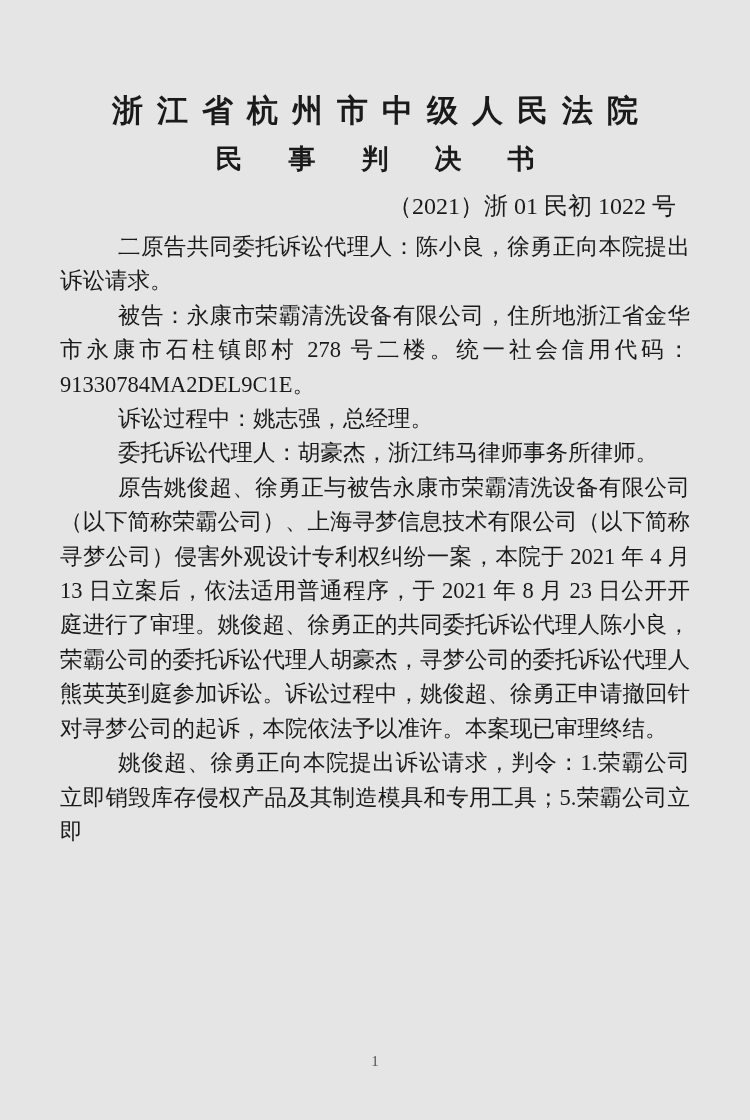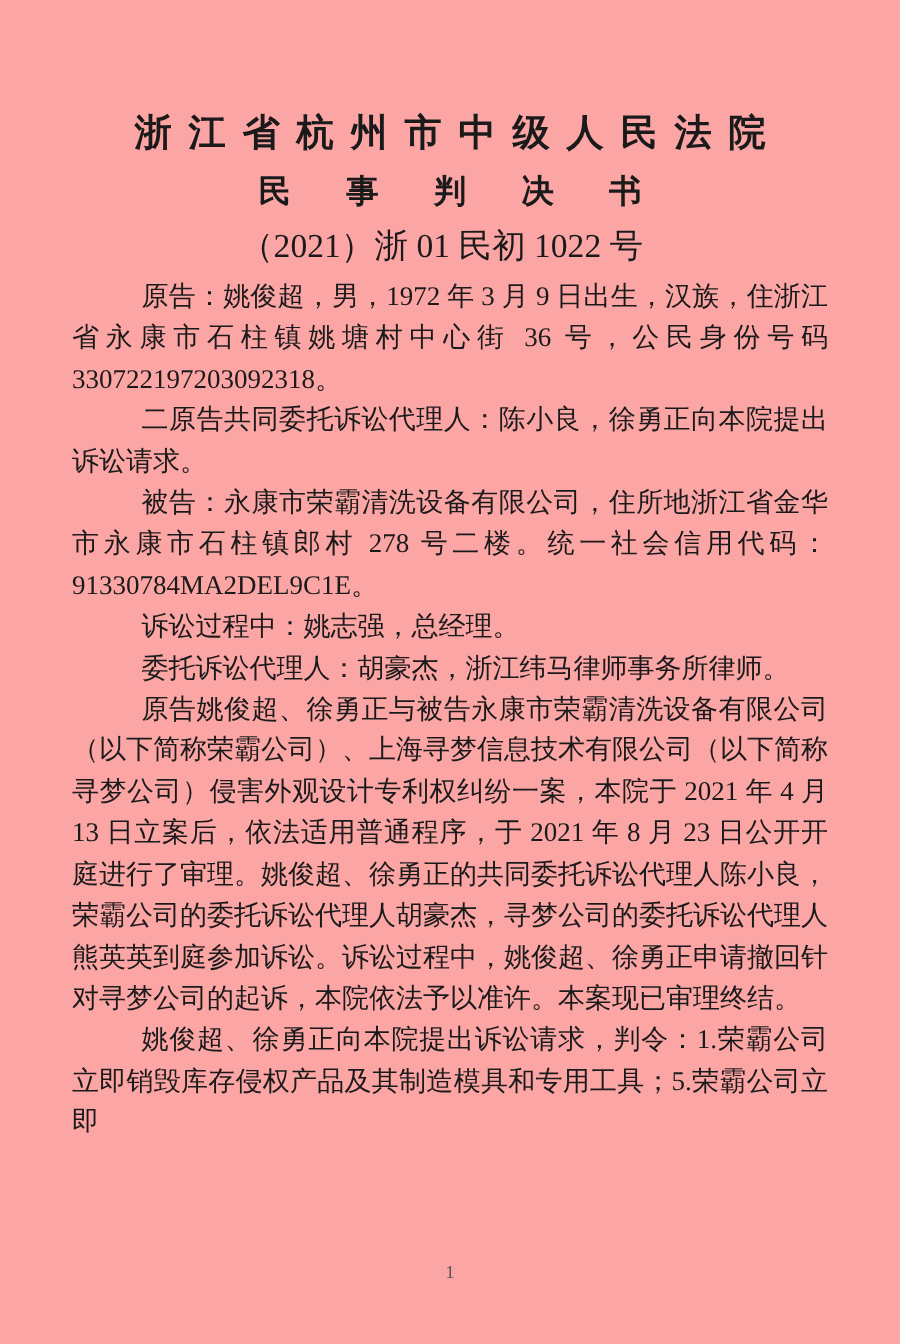--- a/index.html
+++ b/index.html
@@ -5,21 +5,21 @@
   html, body {
     margin: 0;
     padding: 0;
     background: #ffffff;
   }
   .page {
     position: relative;
     width: 750px;
     height: 1120px;
     margin: 0 auto;
-    background: #fca5a5;
+    background: #e5e5e5;
     box-sizing: border-box;
     padding: 88px 60px 0 60px;
     font-family: "Liberation Serif", "DejaVu Serif", serif;
     color: #1a1a1a;
     overflow: hidden;
   }
   .doc-header {
     text-align: center;
   }
   .court-name {
@@ -36,21 +36,22 @@
     font-size: 27px;
     font-weight: 700;
     line-height: 50px;
     letter-spacing: 46px;
     margin-right: -46px;
     white-space: nowrap;
   }
   .case-number {
     margin-top: 4px;
     margin-right: 14px;
-    font-size: 28px;
+    text-align: right;
+    font-size: 24px;
     line-height: 36px;
   }
   .doc-body {
     margin-top: 6px;
   }
   .doc-body p {
     margin: 0;
     font-size: 22.5px;
     line-height: 34.4px;
     text-align: justify;
@@ -72,21 +73,20 @@
 
 <div class="page">
 
   <header class="doc-header">
     <h1 class="court-name">浙江省杭州市中级人民法院</h1>
     <h2 class="doc-title">民事判决书</h2>
     <div class="case-number">（2021）浙 01 民初 1022 号</div>
   </header>
 
   <main class="doc-body">
-    <p>原告：姚俊超，男，1972 年 3 月 9 日出生，汉族，住浙江省永康市石柱镇姚塘村中心街 36 号，公民身份号码 330722197203092318。</p>
     <p>二原告共同委托诉讼代理人：陈小良，徐勇正向本院提出诉讼请求。</p>
     <p>被告：永康市荣霸清洗设备有限公司，住所地浙江省金华市永康市石柱镇郎村 278 号二楼。统一社会信用代码：91330784MA2DEL9C1E。</p>
     <p>诉讼过程中：姚志强，总经理。</p>
     <p>委托诉讼代理人：胡豪杰，浙江纬马律师事务所律师。</p>
     <p>原告姚俊超、徐勇正与被告永康市荣霸清洗设备有限公司（以下简称荣霸公司）、上海寻梦信息技术有限公司（以下简称寻梦公司）侵害外观设计专利权纠纷一案，本院于 2021 年 4 月 13 日立案后，依法适用普通程序，于 2021 年 8 月 23 日公开开庭进行了审理。姚俊超、徐勇正的共同委托诉讼代理人陈小良，荣霸公司的委托诉讼代理人胡豪杰，寻梦公司的委托诉讼代理人熊英英到庭参加诉讼。诉讼过程中，姚俊超、徐勇正申请撤回针对寻梦公司的起诉，本院依法予以准许。本案现已审理终结。</p>
     <p>姚俊超、徐勇正向本院提出诉讼请求，判令：1.荣霸公司立即销毁库存侵权产品及其制造模具和专用工具；5.荣霸公司立即</p>
   </main>
 
   <div class="page-number">1</div>
 

